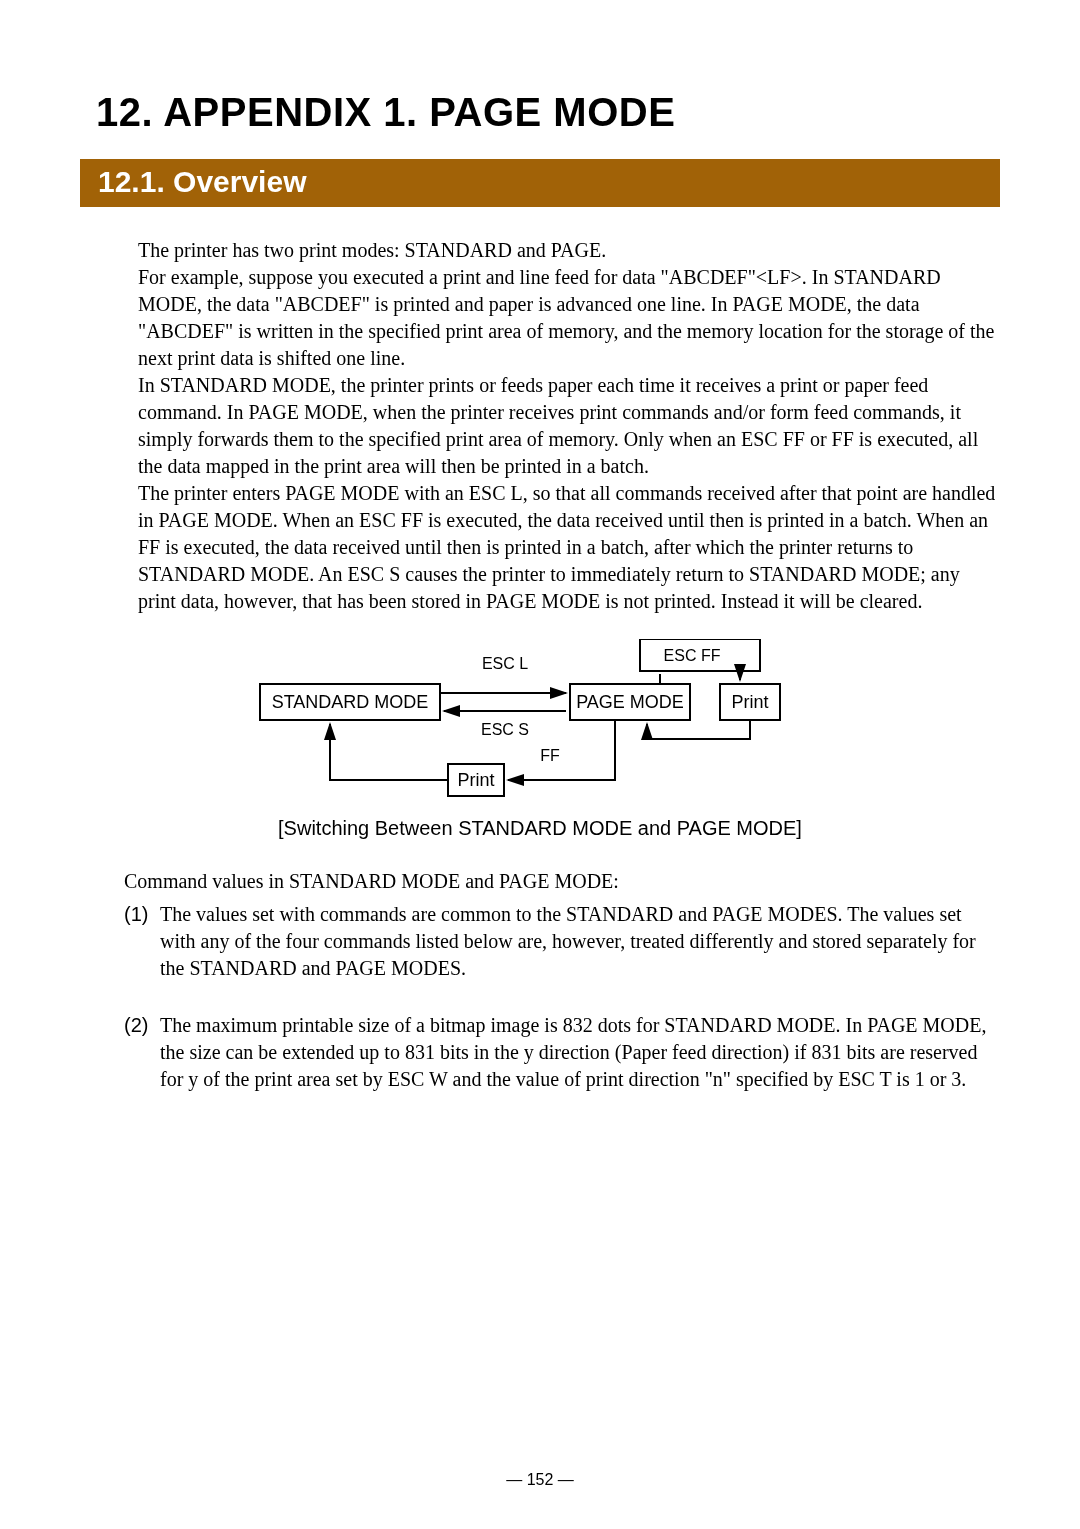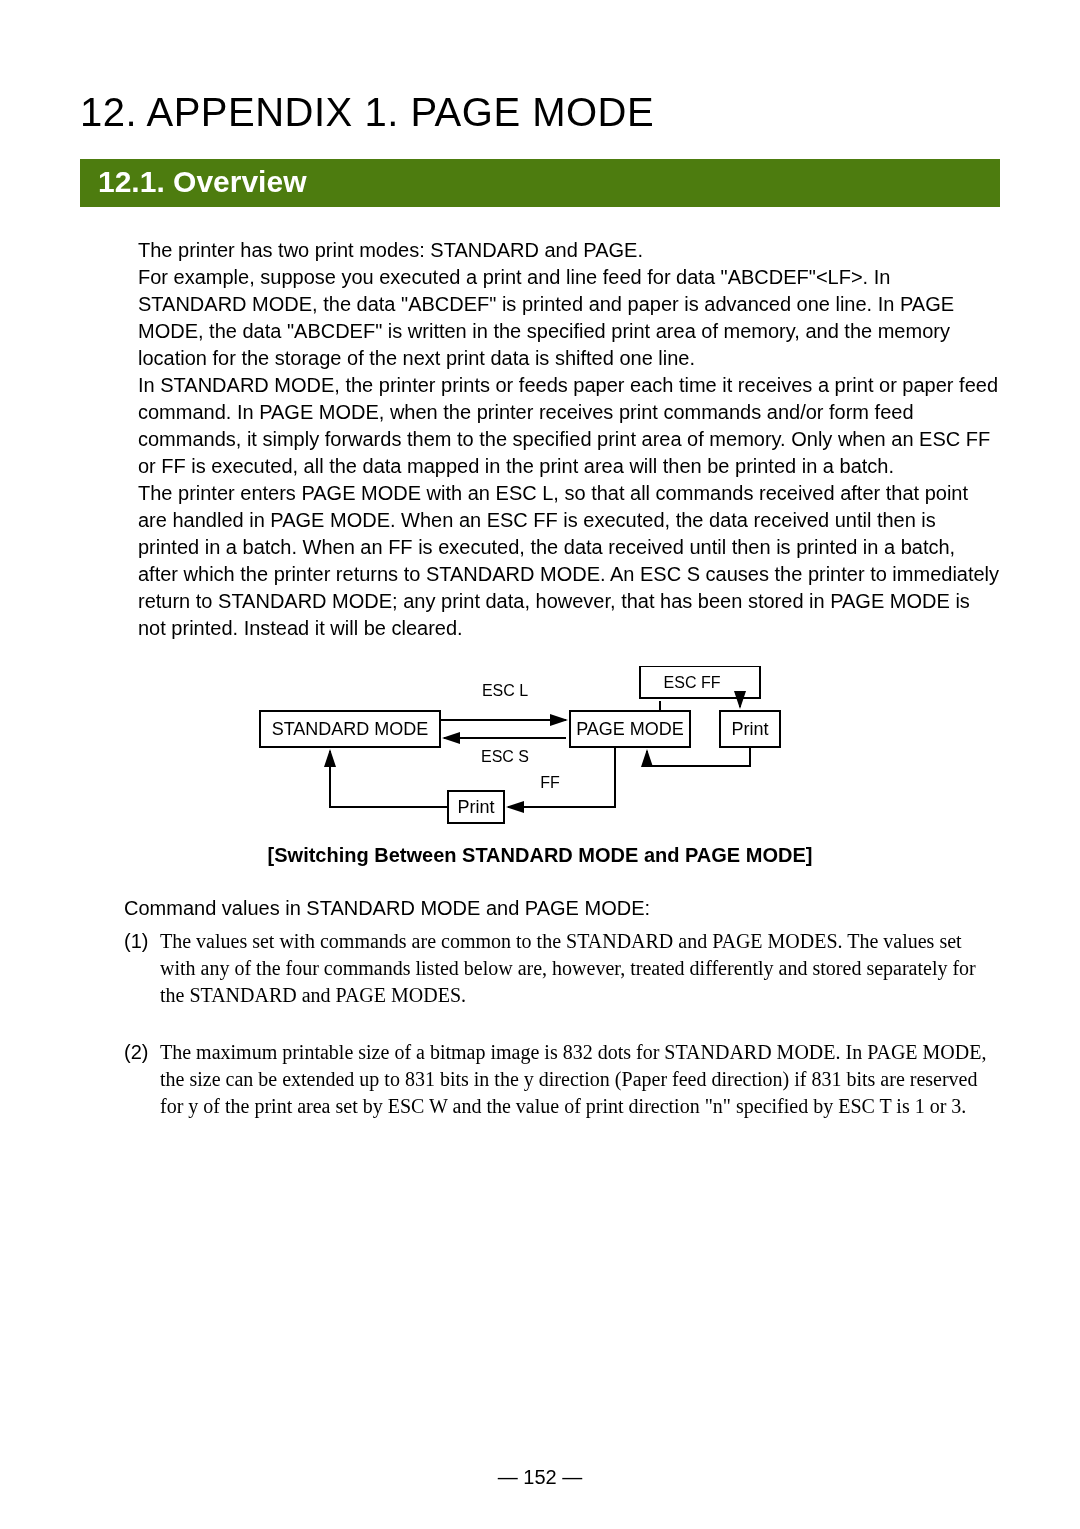--- a/index.html
+++ b/index.html
@@ -12,71 +12,72 @@
     height: 1529px;
     position: relative;
     box-sizing: border-box;
   }
   .page {
     padding: 90px 80px 0 80px;
     box-sizing: border-box;
   }
   h1 {
     font-size: 40px;
-    font-weight: 400;
-    margin: 0 0 24px 0;
+    font-weight: 700;
+    margin: 0 0 24px 16px;
     letter-spacing: 0.5px;
   }
   .section-header {
-    background: #4d7c0f;
+    background: #a16207;
     color: #fff;
     font-size: 30px;
     font-weight: 900;
     padding: 6px 10px 8px 18px;
     margin-bottom: 30px;
   }
   .body-block {
     margin-left: 58px;
     font-size: 20px;
     line-height: 1.35;
   }
   .body-block p {
     margin: 0 0 0 0;
+    font-family: Liberation Serif, serif;
   }
   .diagram-wrap {
     width: 100%;
     text-align: center;
     margin-top: 24px;
     margin-bottom: 14px;
   }
   .caption {
     margin-top: 10px;
     text-align: center;
-    font-weight: 700;
+    font-weight: 400;
     font-size: 20px;
   }
   .list-row {
     display: flex;
     margin-top: 6px;
   }
   .list-num {
     width: 36px;
     flex: 0 0 36px;
   }
   .list-body {
     flex: 1;
     font-family: Liberation Serif, serif;
   }
   .page-num {
     position: absolute;
     bottom: 40px;
     left: 0;
     width: 100%;
     text-align: center;
-    font-size: 20px;
+    font-size: 16px;
   }
   svg text {
     font-family: Arial, Helvetica, sans-serif;
   }
 </style>
 </head>
 <body>
 
 <div class="page">
   <h1>12. APPENDIX 1. PAGE MODE</h1>

